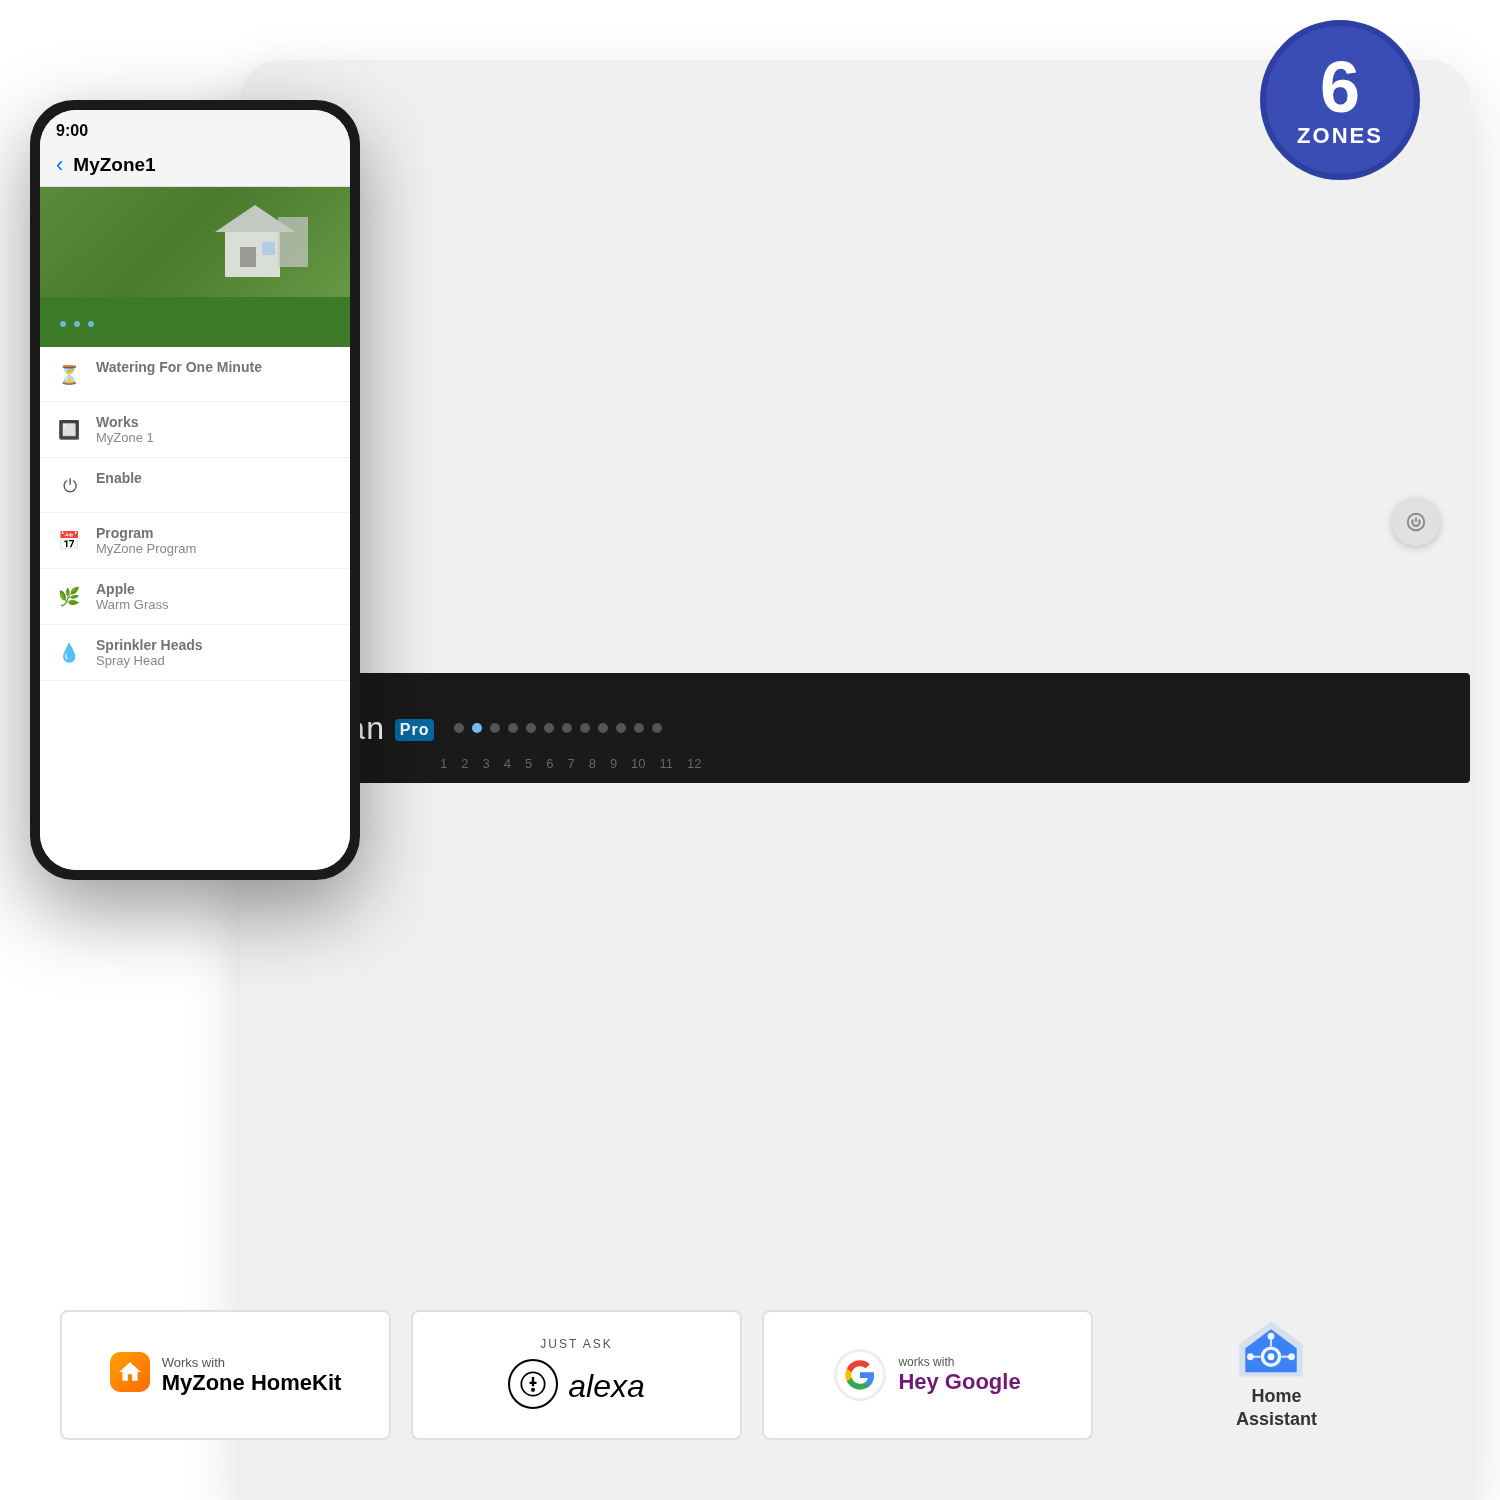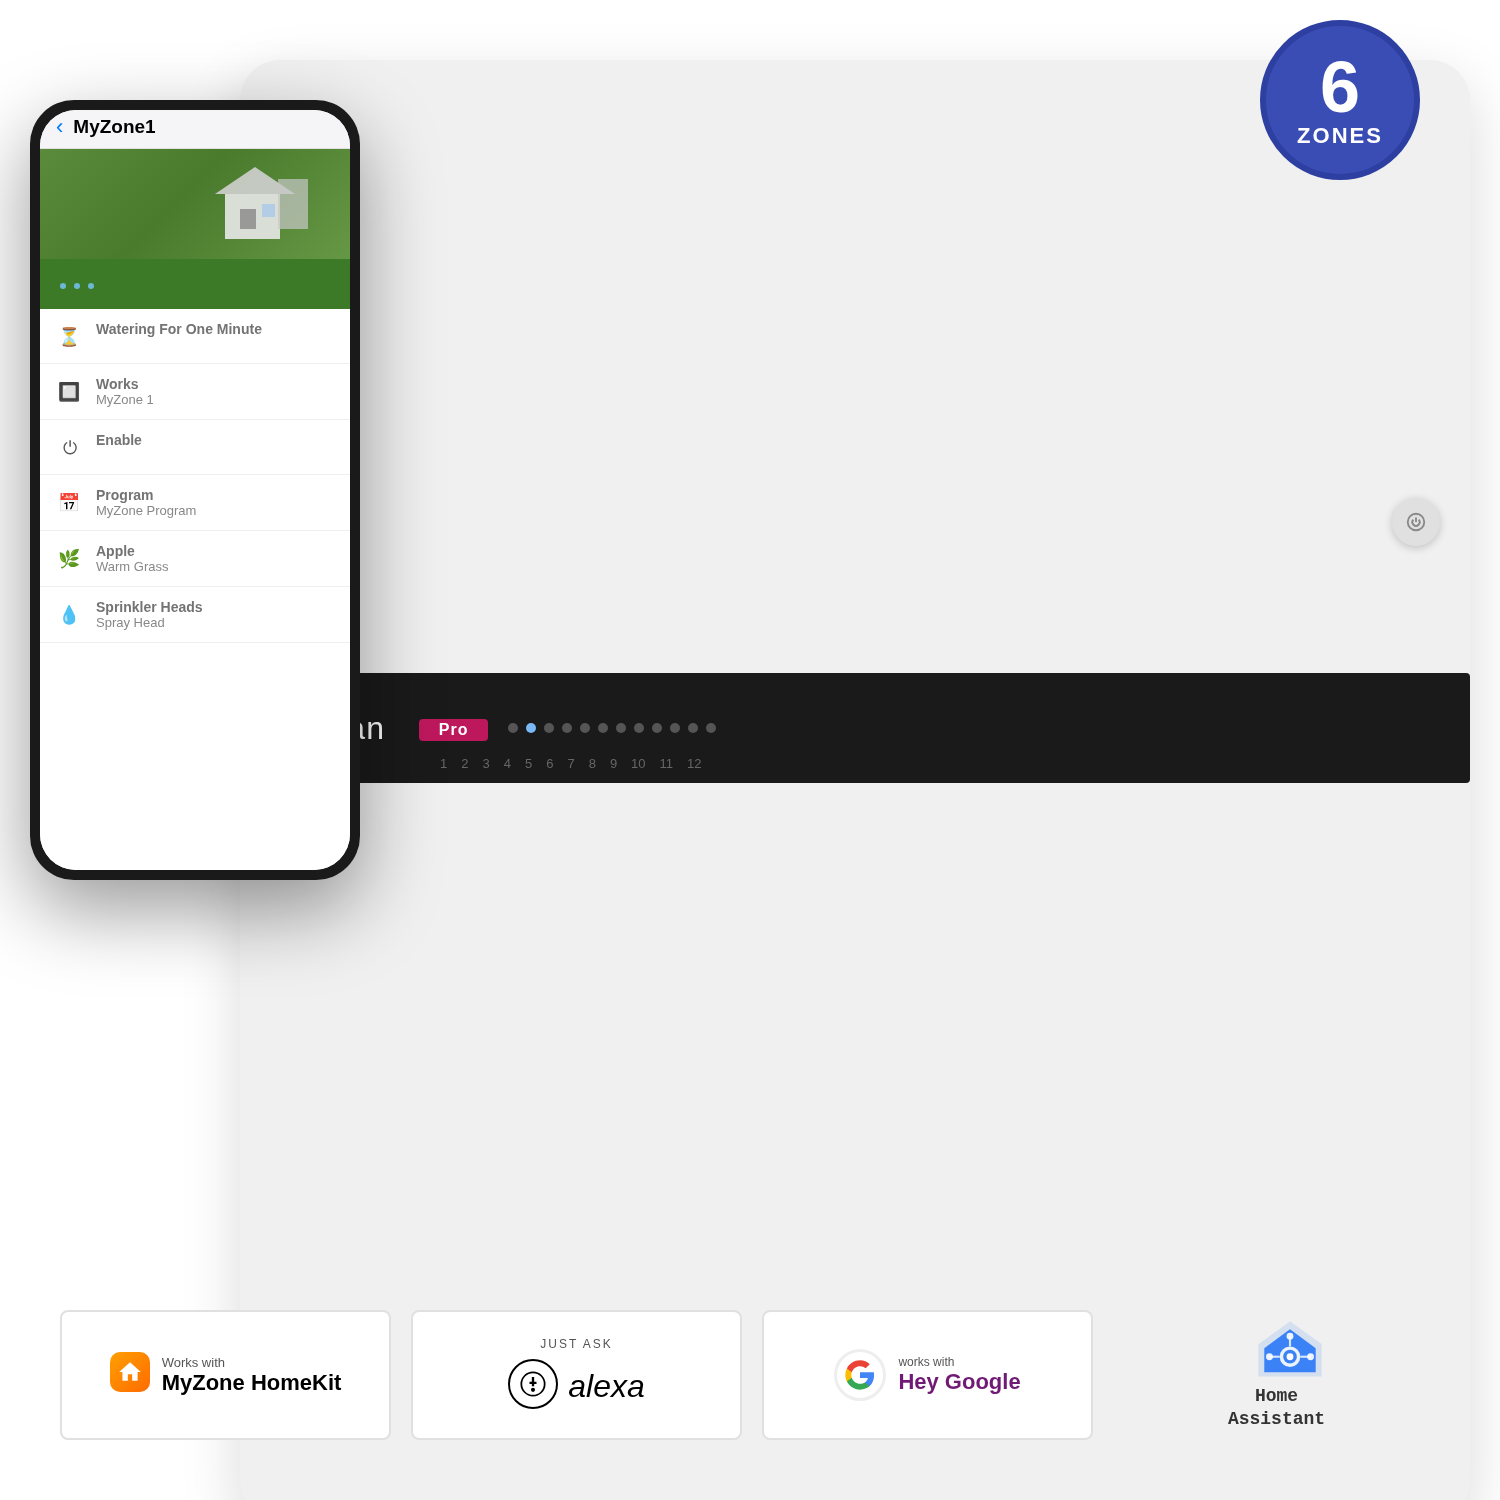--- a/index.html
+++ b/index.html
@@ -67,27 +67,27 @@
       padding: 0 30px;
     }
     .brand-text {
       color: white;
       font-size: 32px;
       font-weight: 300;
       letter-spacing: 1px;
     }
     .brand-text .pro {
       display: inline-block;
-      background: #be185d;
+      background: #0369a1;
       color: white;
       font-size: 16px;
       font-weight: 600;
-      padding: 2px 20px;
+      padding: 2px 5px;
       border-radius: 4px;
-      margin-left: 24px;
+      margin-left: 0;
       vertical-align: middle;
     }
     .dots-row {
       display: flex;
       align-items: center;
       margin-left: 20px;
       gap: 8px;
     }
     .dot {
       width: 10px;
@@ -304,23 +304,22 @@
       align-items: center;
       gap: 12px;
     }
     .google-text-block {
       display: flex;
       flex-direction: column;
     }
     .ha-badge {
       display: flex;
       flex-direction: column;
-      align-items: flex-end;
+      align-items: flex-start;
       gap: 6px;
-      font-family: Liberation Mono, monospace;
     }
     .ha-icon {
       width: 70px;
       height: 60px;
     }
   </style>
 </head>
 <body>
 
 <div class="zone-badge">
@@ -380,20 +379,23 @@
       <span class="zone-num">11</span>
       <span class="zone-num">12</span>
     </div>
   </div>
 </div>
 
 <div class="phone-container">
   <div class="phone-body">
     <div class="phone-screen">
 
+      <div class="phone-header">
+        <span class="phone-time">9:00</span>
+      </div>
 
       <div class="phone-nav">
         <span class="back-arrow">‹</span>
         <span class="nav-title">MyZone1</span>
       </div>
 
       <div class="phone-hero">
 
         <svg class="hero-house" viewBox="0 0 120 90">
           <rect x="15" y="35" width="55" height="45" fill="#e8e8e8" opacity="0.9"></rect>

